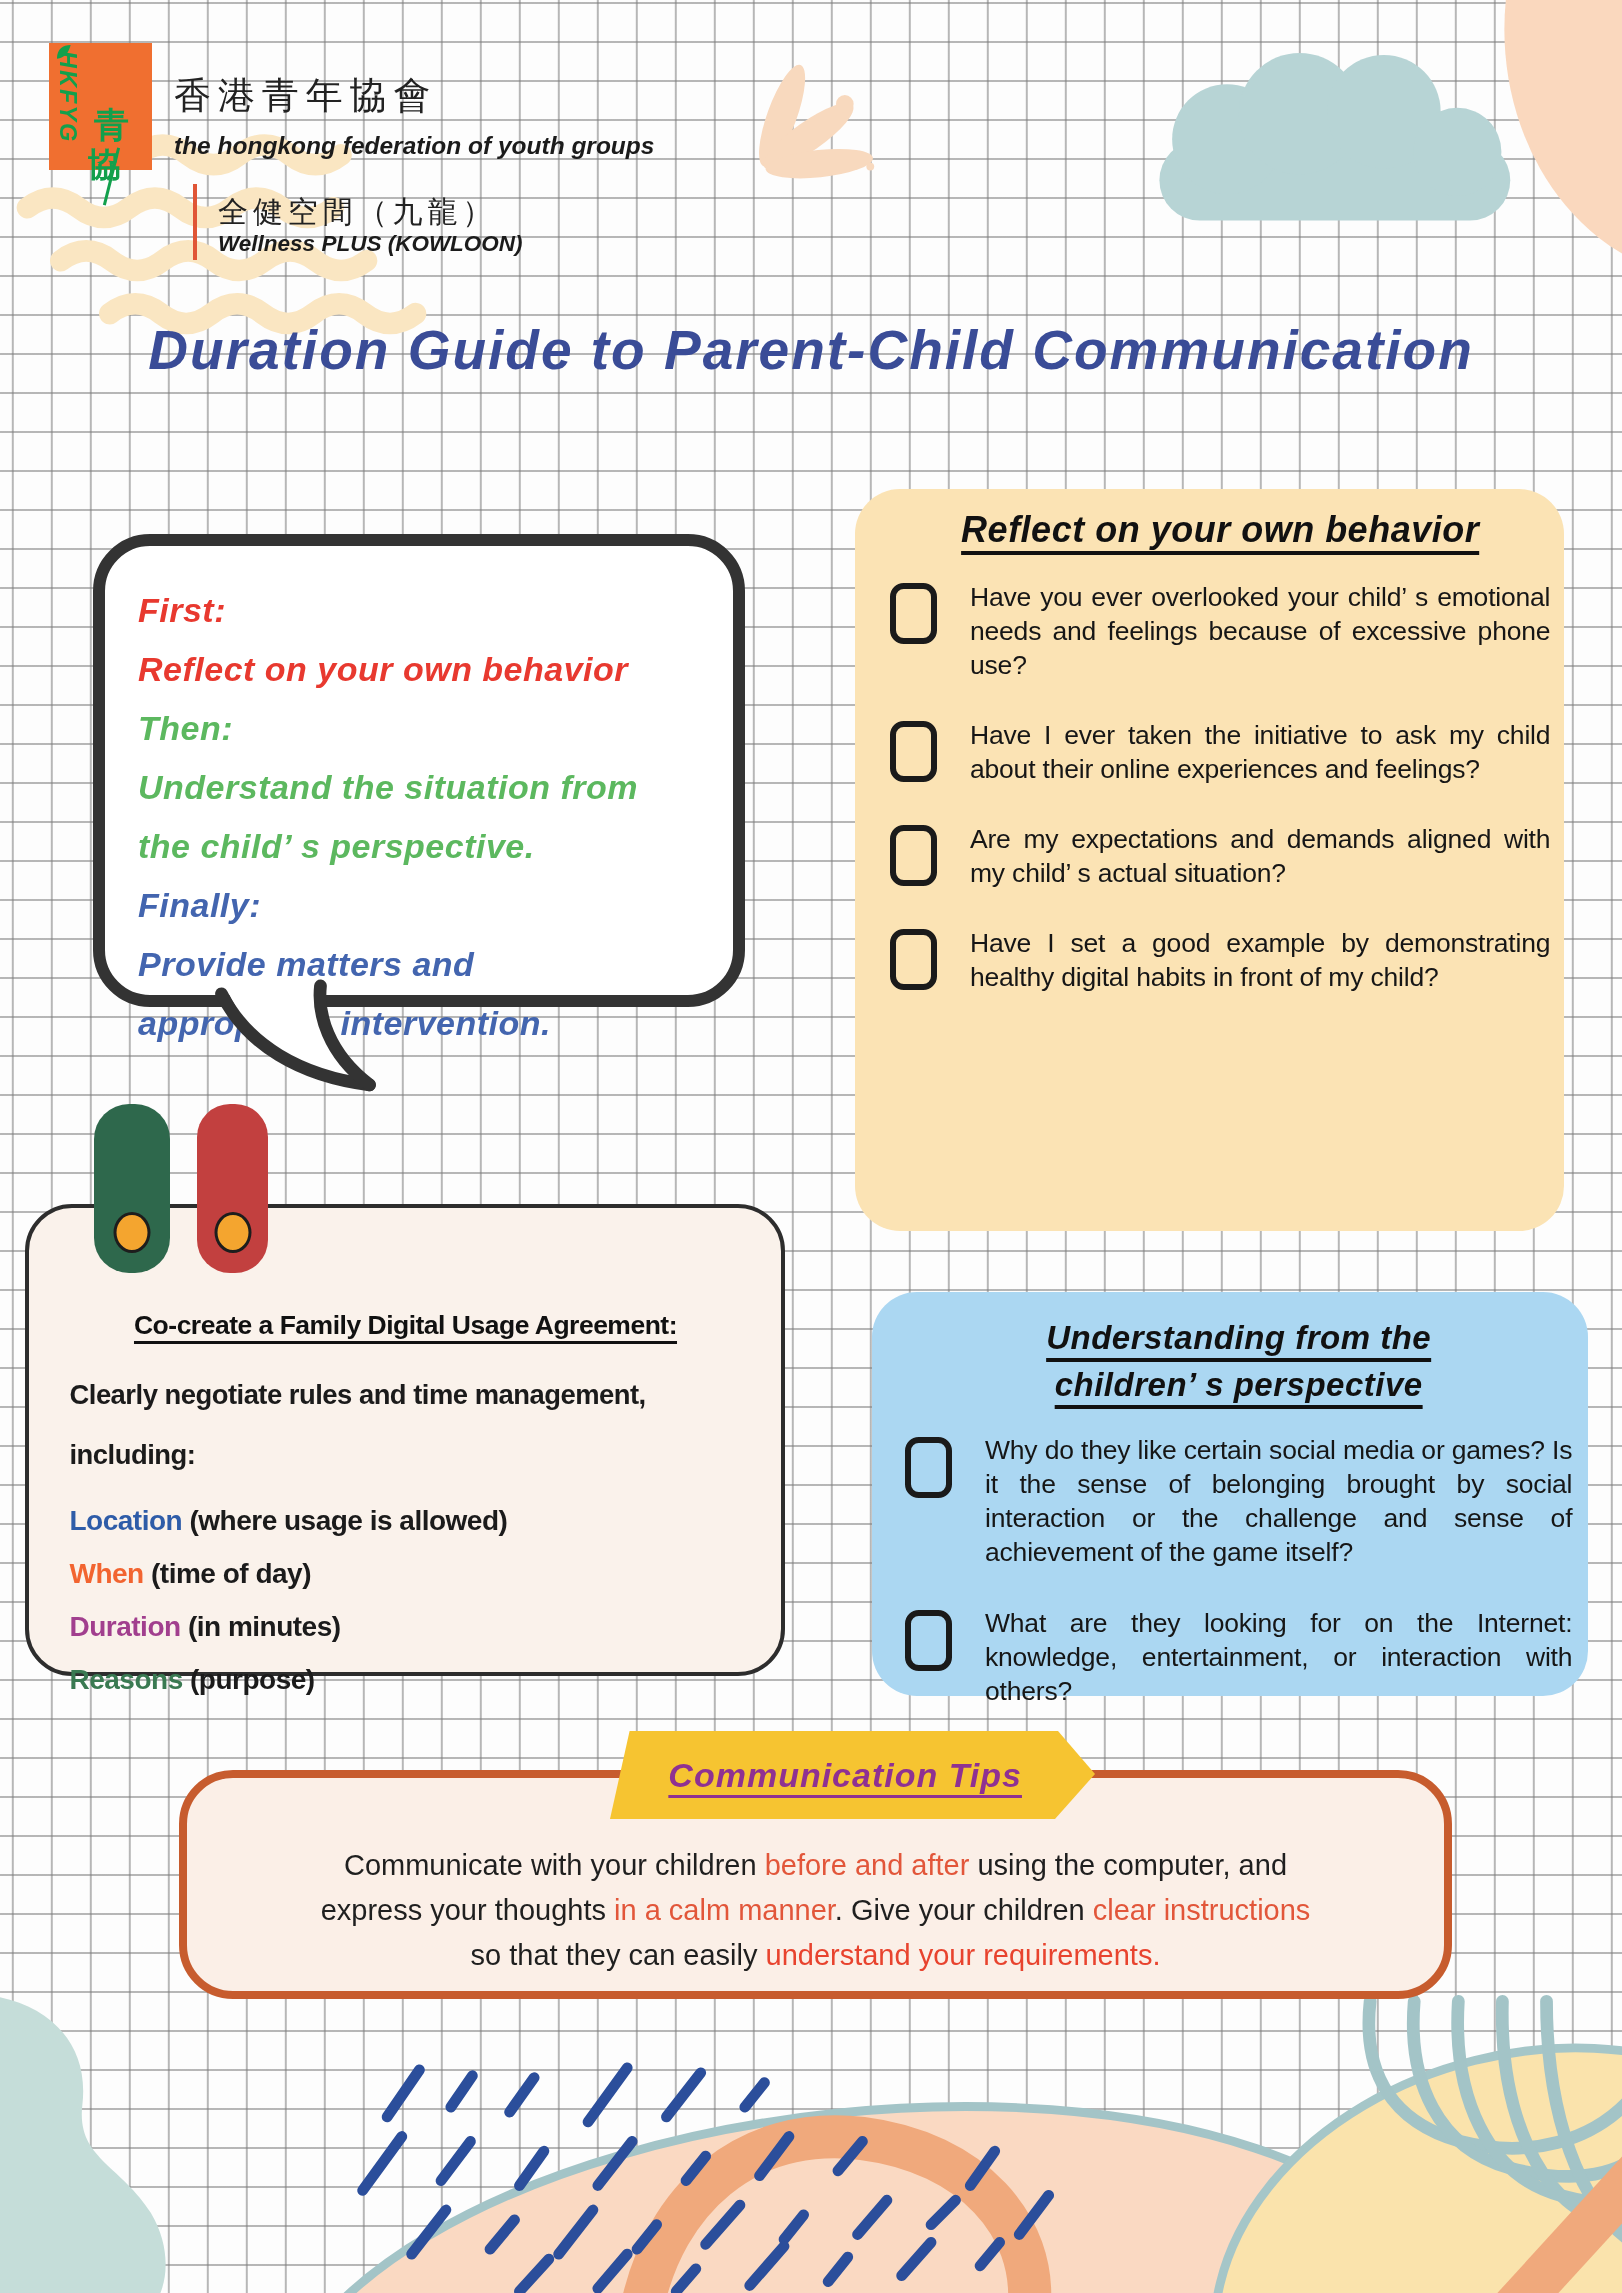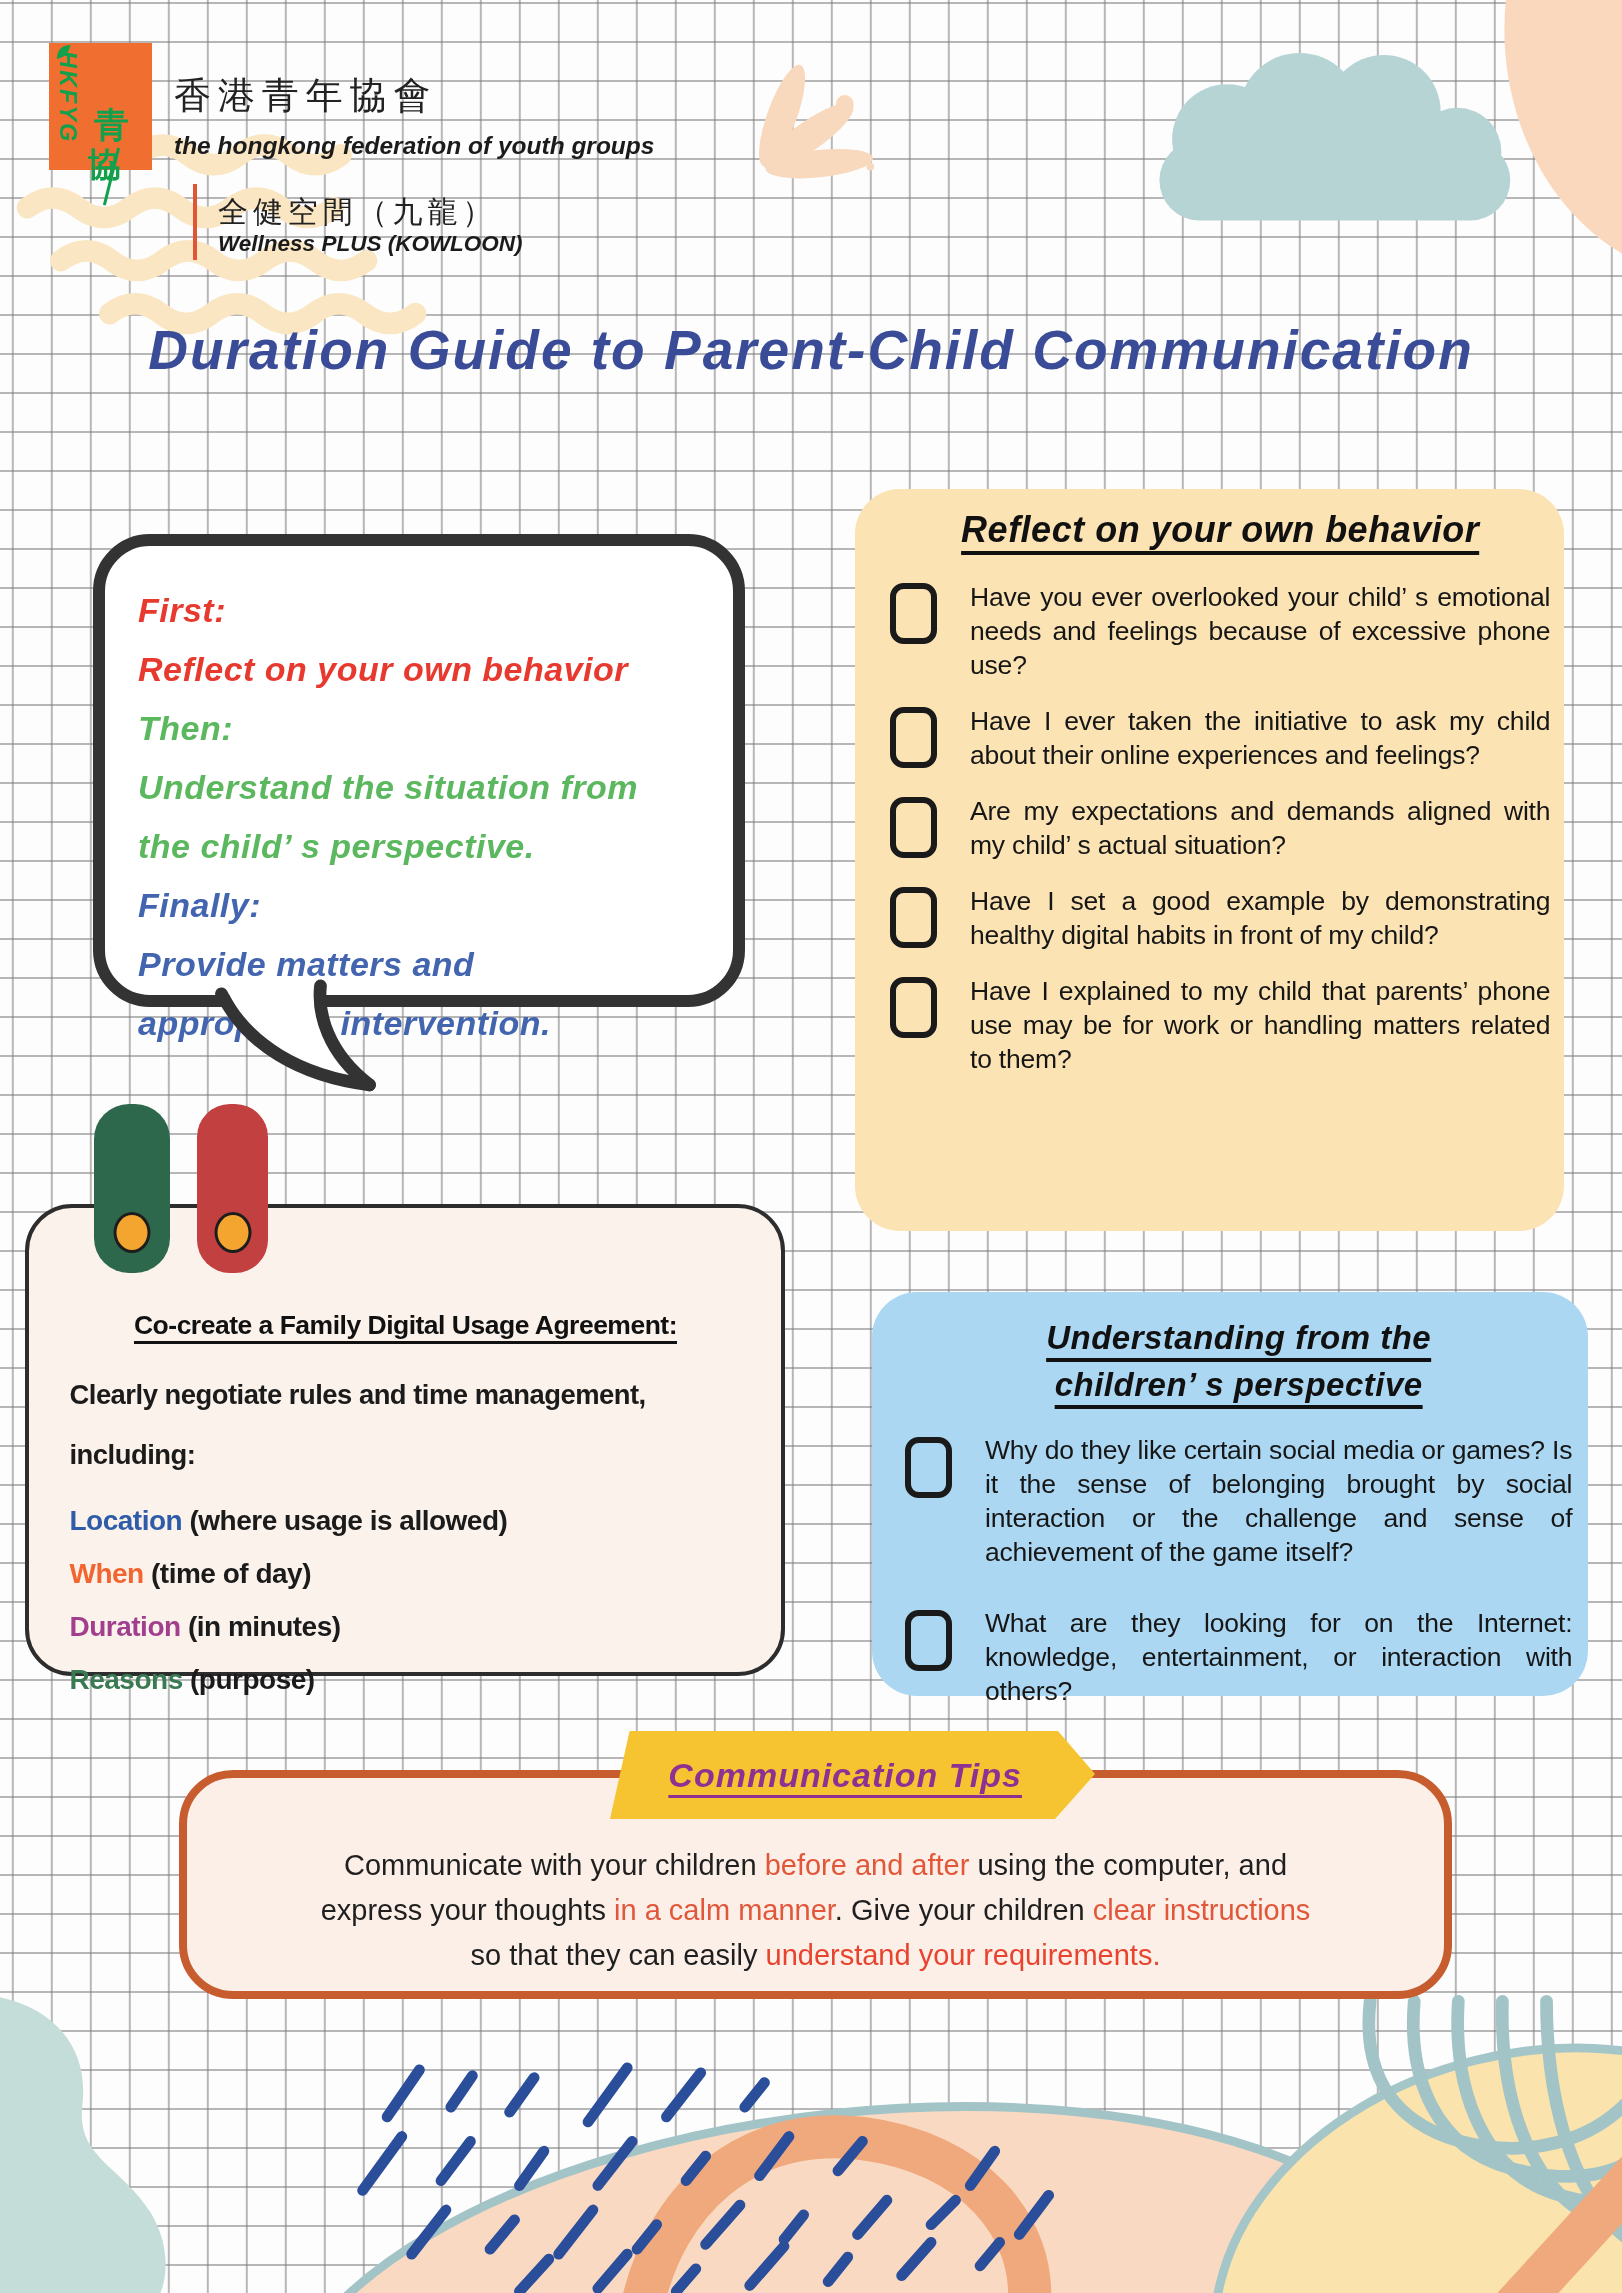--- a/index.html
+++ b/index.html
@@ -39,21 +39,21 @@
   .bubble p{margin:0;font-size:34px;line-height:59px;font-weight:bold;font-style:italic;letter-spacing:0.5px;}
   .red{color:#E8392F;}.green{color:#5CB85F;}.blue{color:#4365AF;}
 
   
   .card{box-sizing:border-box;border-radius:45px;}
   .reflect-card{left:855px;top:489px;width:709px;height:742px;background:#FBE3B4;padding:19.6px 13.7px 0 35px;}
   .understand-card{left:872px;top:1292px;width:716px;height:404px;background:#ABD7F2;padding:21.6px 15.7px 0 33px;}
   .card-title{text-align:center;font-size:36px;font-weight:bold;font-style:italic;color:#111;
     text-decoration:underline;text-decoration-thickness:3.9px;text-underline-offset:8.8px;letter-spacing:0.5px;}
   .understand-card .card-title{font-size:33px;line-height:47px;}
-  .check-items{display:flex;flex-direction:column;gap:22px;margin-top:29px;}
+  .check-items{display:flex;flex-direction:column;gap:36px;margin-top:29px;}
   .understand-card .check-items{gap:37px;margin-top:25.5px;}
   .check-item{display:flex;gap:33px;}
   .checkbox{flex:0 0 auto;width:47px;height:61px;border:6.9px solid #1a1a1a;border-radius:13.7px;
     box-sizing:border-box;margin-top:3.9px;background:transparent;}
   .check-text{flex:1;font-size:26.5px;line-height:34px;text-align:justify;color:#161616;letter-spacing:-0.2px;}
 
   
   .agreement-card{left:24.5px;top:1204px;width:760px;height:472px;background:#FAF2EB;
     border:4.9px solid #2d2d2d;border-radius:47px;box-sizing:border-box;padding:86px 39px 0 41px;}
   .agreement-title{display:table;margin:16px auto;font-size:26.5px;font-weight:bold;color:#111;letter-spacing:-0.5px;
@@ -200,24 +200,20 @@
         <div class="check-text">Have I ever taken the initiative to ask my child about their online experiences and feelings?</div>
       </div>
       <div class="check-item">
         <div class="checkbox"></div>
         <div class="check-text">Are my expectations and demands aligned with my child’ s actual situation?</div>
       </div>
       <div class="check-item">
         <div class="checkbox"></div>
         <div class="check-text">Have I set a good example by demonstrating healthy digital habits in front of my child?</div>
       </div>
-      <div class="check-item">
-        <div class="checkbox"></div>
-        <div class="check-text">Have I explained to my child that parents’  phone use may be for work or handling matters related to them?</div>
-      </div>
     </div>
   </div>
 
   <div class="pin pin-green">
     <div class="pin-dot"></div>
   </div>
   <div class="pin pin-red">
     <div class="pin-dot"></div>
   </div>
 

